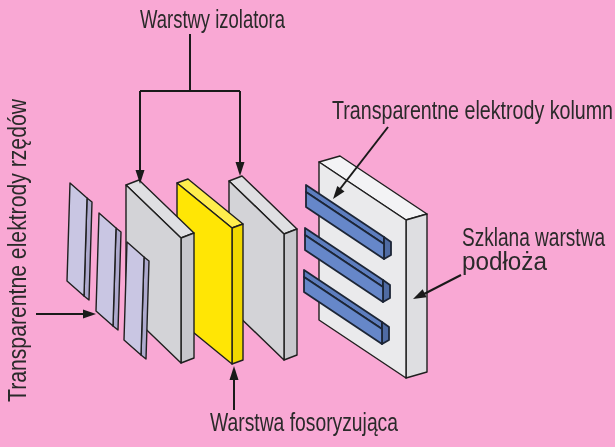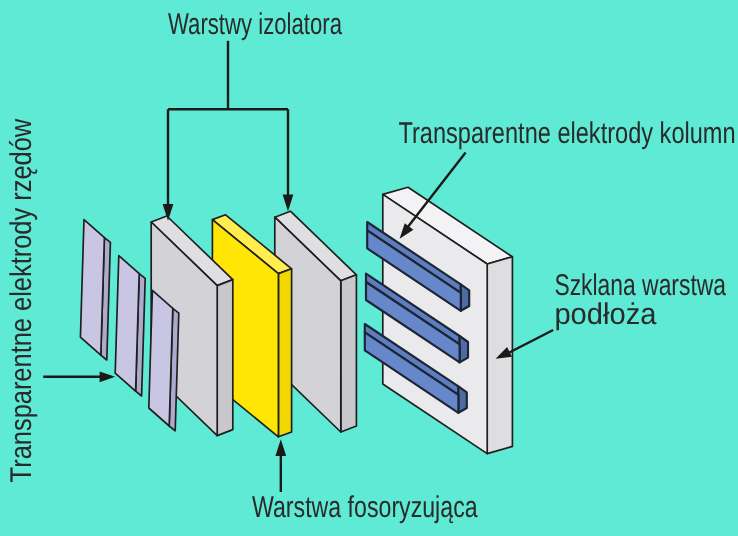--- a/index.html
+++ b/index.html
@@ -1,16 +1,16 @@
 <!DOCTYPE html>
 <html><head>
 <meta charset="utf-8">
 <style>
   html,body { margin:0; padding:0; background:#ffffff; }
-  .stage { position:relative; width:615px; height:447px; background:#5eead4; overflow:hidden;text-align:right; }
+  .stage { position:relative; width:615px; height:447px; background:#f9a8d4; overflow:hidden;text-align:right; }
   svg { position:absolute; left:0; top:0; }
   .slab polygon { stroke-width:1.4; stroke-linejoin:round; }
   .bars polygon { stroke-width:1.8; stroke-linejoin:round; }
   .ann line { stroke:#1a1a1a; stroke-width:2; }
   .ann polygon.ah { fill:#1a1a1a; stroke:none; }
   text.lbl {
     font-family:"Liberation Sans", sans-serif;
     font-size:25px;
     fill:#2a2a2a;
   }

